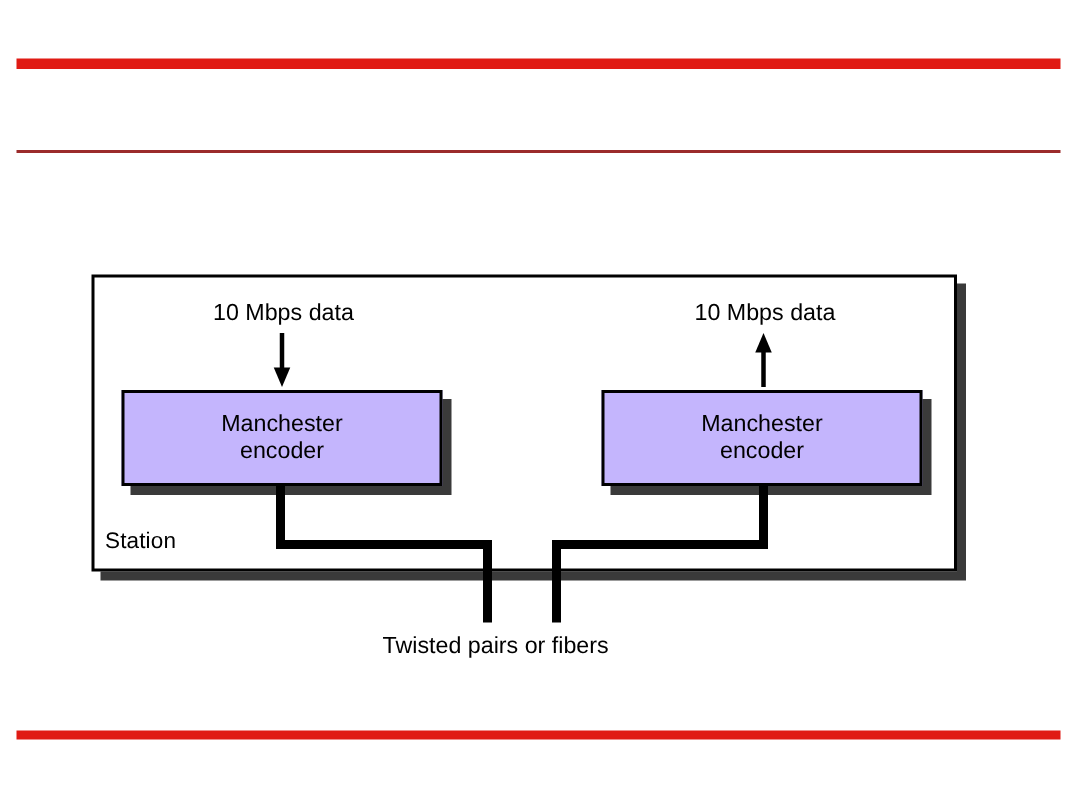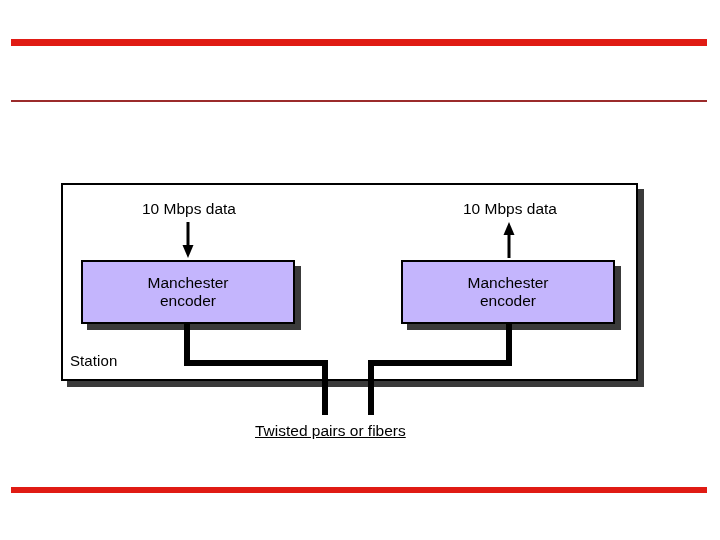--- a/index.html
+++ b/index.html
@@ -150,21 +150,20 @@
   .w-dec-down2  { left: 368px; top: 360px; width: 6px; height: 55px; }
 
   
   .media-label {
     position: absolute;
     left: 255px;
     top: 422px;
     font-size: 15.5px;
     color: #000000;
     white-space: nowrap;
-    text-decoration: underline;
   }
 </style>
 </head>
 <body>
 
 <div class="slide-canvas">
 
   <div class="rule rule-top-thick"></div>
 
   <div class="rule rule-mid-thin"></div>

